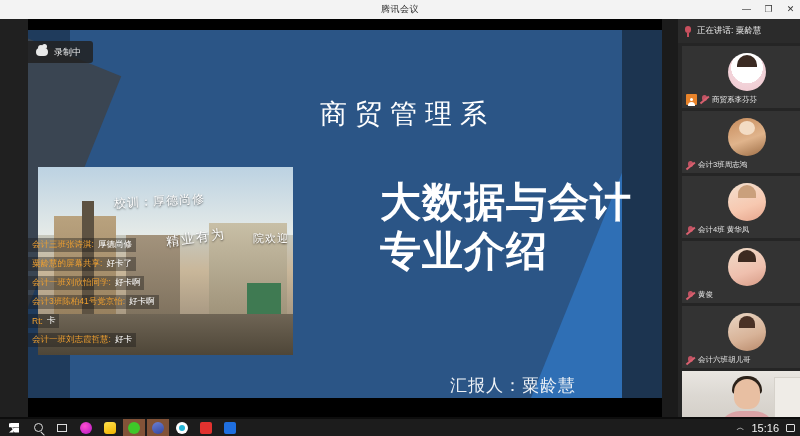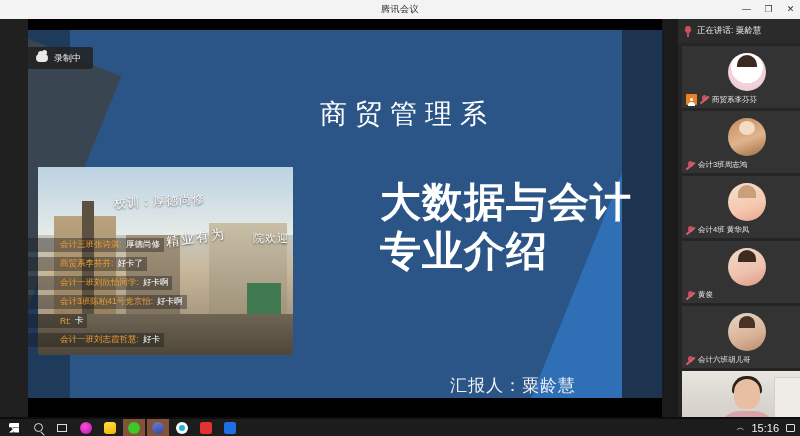--- a/index.html
+++ b/index.html
@@ -143,21 +143,21 @@
     transform:rotate(-8deg);
   }
   .campus .signboard {
     position:absolute; right:4px; top:64px;
     font-size:11px; color:#ffffff; letter-spacing:1px;
     text-shadow:0 1px 2px rgba(0,0,0,.7);
   }
 
   
   .recbadge {
-    position:absolute; left:0; top:28px;
+    position:absolute; left:0; top:22px;
     height:22px; padding:0 12px 0 8px;
     background:rgba(34,34,34,.86);
     display:flex; align-items:center; gap:6px;
     border-radius:0 3px 3px 0;
   }
   .recbadge .cloud {
     width:12px; height:8px; background:#e9e9e9; border-radius:5px;
     position:relative;
   }
   .recbadge .cloud:before {
@@ -174,21 +174,21 @@
   .chatoverlay {
     position:absolute; left:0; top:219px; width:200px;
   }
   .chatline {
     display:flex; align-items:center; gap:4px;
     margin-bottom:5px; padding:1px 4px;
     width:max-content; max-width:196px;
     background:rgba(20,20,20,.38);
   }
   .chatline .nick {
-    font-size:8.5px; color:#f0a030; white-space:nowrap;margin-left:28px;
+    font-size:8.5px; color:#f0a030; white-space:nowrap;
   }
   .chatline .msg {
     font-size:8.5px; color:#ffffff; white-space:nowrap;
   }
 
   
   .sidebar {
     position:absolute; left:678px; top:0; width:138px; height:398px;
     background:#252525;
   }
@@ -420,21 +420,21 @@
         <span class="cloud"></span>
         <span class="rectext">录制中</span>
       </div>
 
       <div class="chatoverlay">
         <div class="chatline">
           <span class="nick">会计三班张诗淇:</span>
           <span class="msg">厚德尚修</span>
         </div>
         <div class="chatline">
-          <span class="nick">商贸系李芬芬:</span>
+          <span class="nick">粟龄慧的屏幕共享:</span>
           <span class="msg">好卡了</span>
         </div>
         <div class="chatline">
           <span class="nick">会计一班刘欣怡同学:</span>
           <span class="msg">好卡啊</span>
         </div>
         <div class="chatline">
           <span class="nick">会计3班陈柏41号党京怡:</span>
           <span class="msg">好卡啊</span>
         </div>

